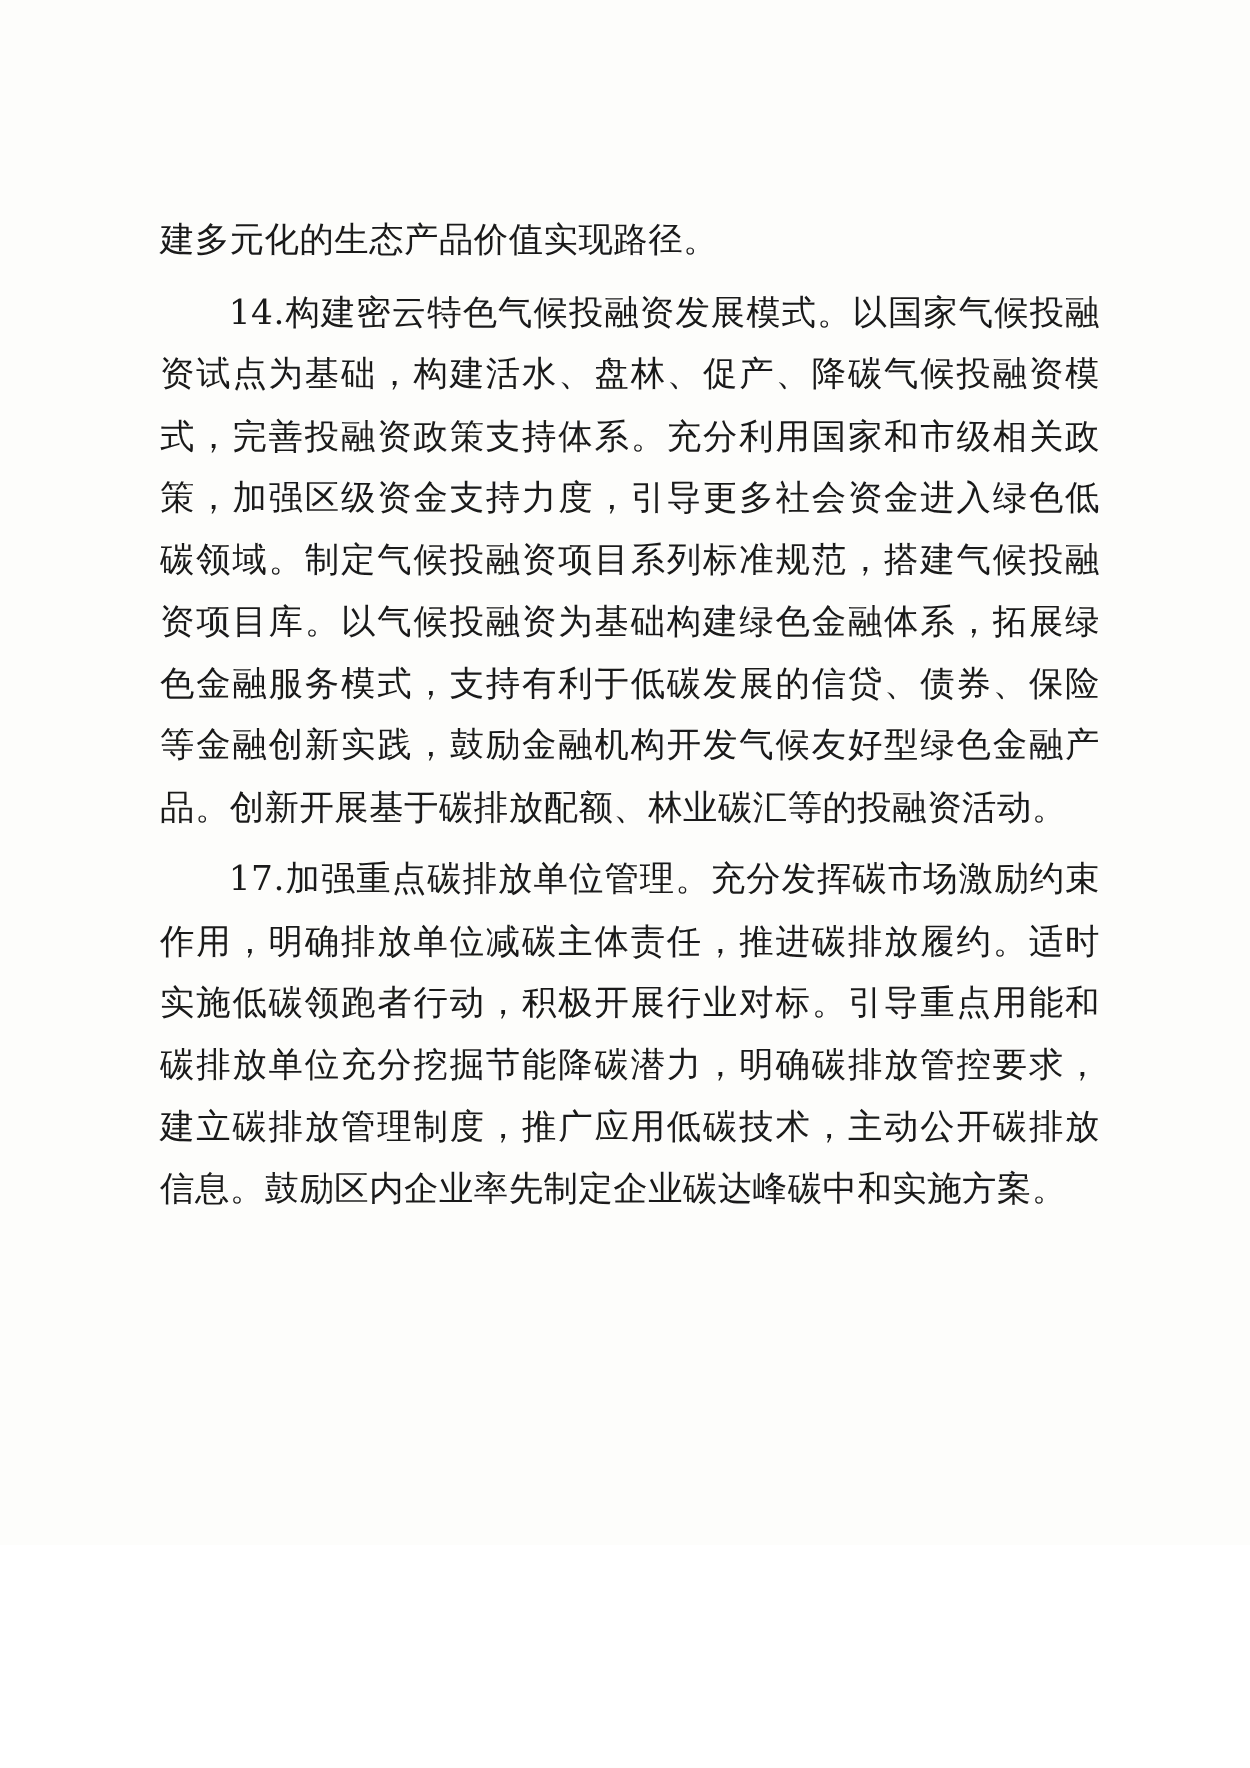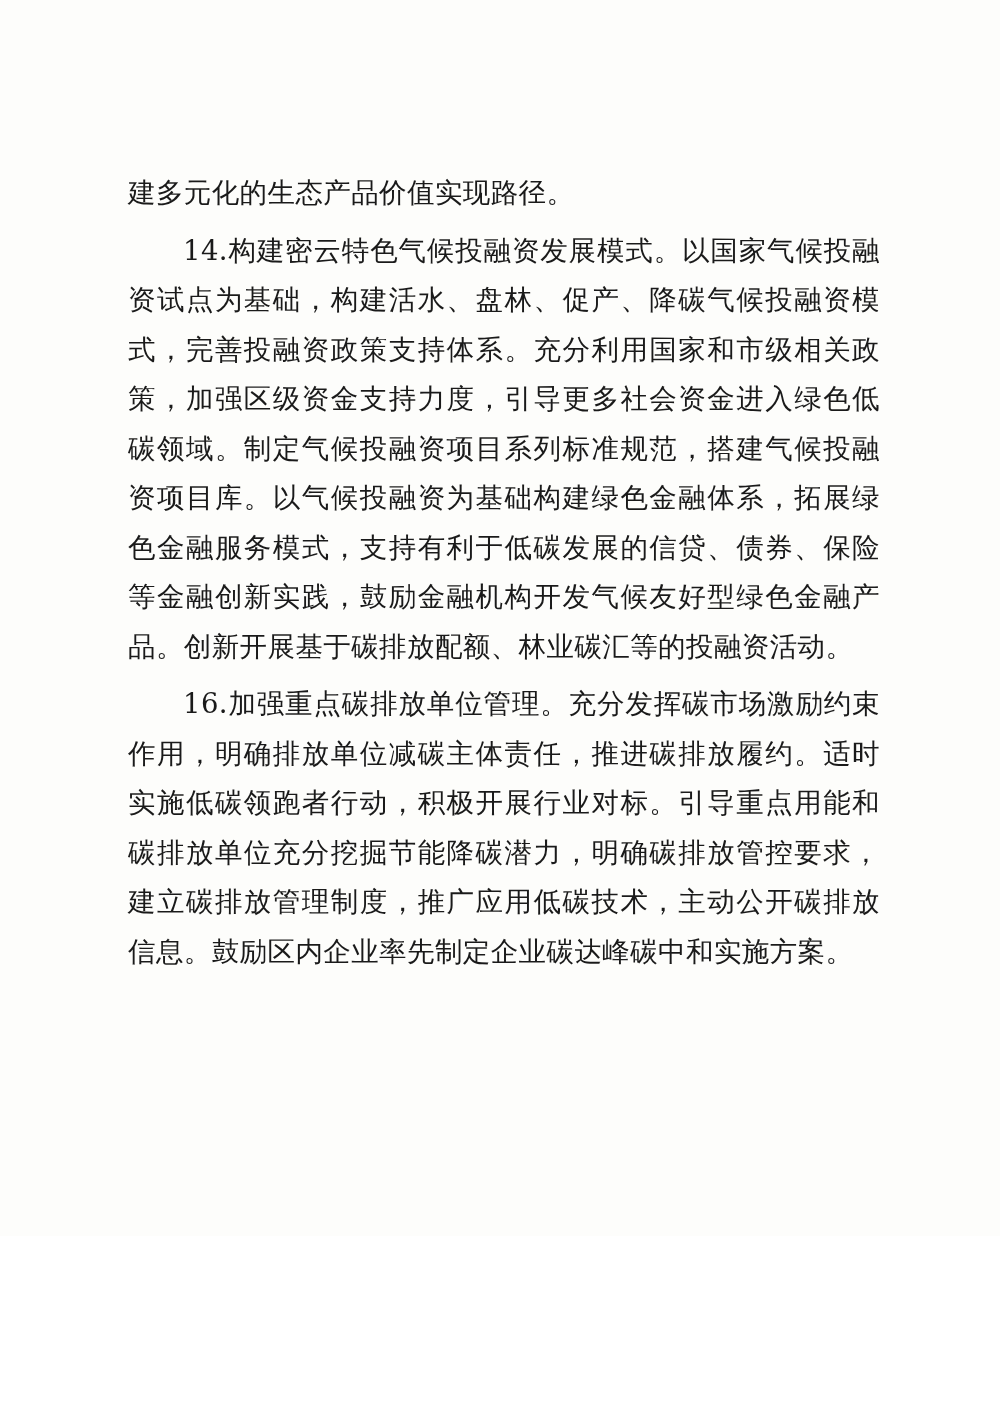--- a/index.html
+++ b/index.html
@@ -55,19 +55,19 @@
 
 <div class="page">
 
   <div class="doc-body">
 
     <p class="para">建多元化的生态产品价值实现路径。</p>
 
     <p class="para indent gap">14.构建密云特色气候投融资发展模式。以国家气候投融资试点为基础，构建活水、盘林、促产、降碳气候投融资模式，完善投融资政策支持体系。充分利用国家和市级相关政策，加强区级资金支持力度，引导更多社会资金进入绿色低碳领域。制定气候投融资项目系列标准规范，搭建气候投融资项目库。以气候投融资为基础构建绿色金融体系，拓展绿色金融服务模式，支持有利于低碳发展的信贷、债券、保险等金融创新实践，鼓励金融机构开发气候友好型绿色金融产品。创新开展基于碳排放配额、林业碳汇等的投融资活动。</p>
 
 
-    <p class="para indent gap">16.加强重点碳排放单位管理。充分发挥碳市场激励约束作用，明确排放单位减碳主体责任，推进碳排放履约。适时实施低碳领跑者行动，积极开展行业对标。引导重点用能和碳排放单位充分挖掘节能降碳潜力，明确碳排放管控要求，建立碳排放管理制度，推广应用低碳技术，主动公开碳排放信息。鼓励区内企业率先制定企业碳达峰碳中和实施方案。</p>
+    <p class="para indent gap">17.加强重点碳排放单位管理。充分发挥碳市场激励约束作用，明确排放单位减碳主体责任，推进碳排放履约。适时实施低碳领跑者行动，积极开展行业对标。引导重点用能和碳排放单位充分挖掘节能降碳潜力，明确碳排放管控要求，建立碳排放管理制度，推广应用低碳技术，主动公开碳排放信息。鼓励区内企业率先制定企业碳达峰碳中和实施方案。</p>
 
   </div>
 
   <div class="page-number">- 10 -</div>
 
 </div>
 
 </body></html>

